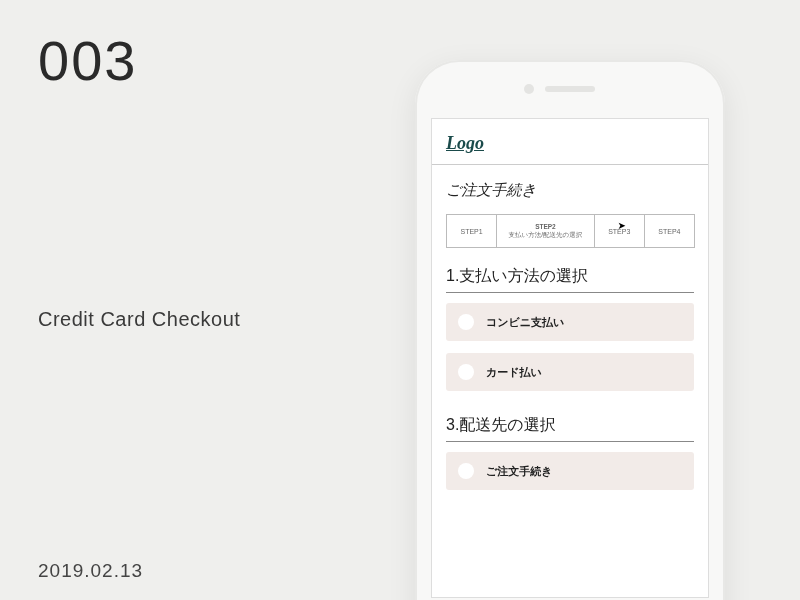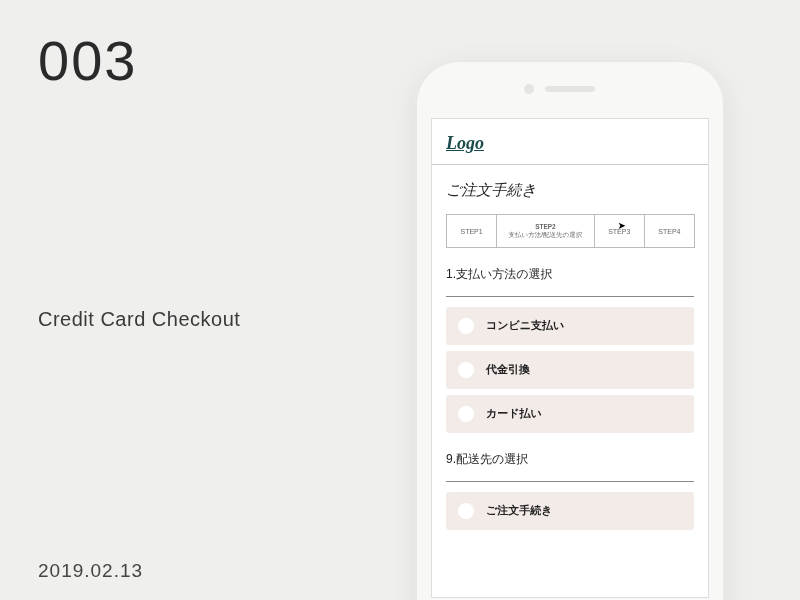--- a/index.html
+++ b/index.html
@@ -130,34 +130,34 @@
 .step-label-top { font-weight: bold; }
 .cursor {
   position: absolute;
   top: 6px;
   right: 68px;
   font-size: 10px;
   color: #000;
   z-index: 5;
 }
 .section-title {
-  font-size: 12px;
+  font-size: 16px;
   color: #222;
   border-bottom: 1px solid #888;
-  padding-bottom: 13px;
+  padding-bottom: 5px;
   margin-bottom: 10px;
   font-family: "Hiragino Sans", "Yu Gothic", sans-serif;
 }
 .option {
   background: #f2ebe8;
   border-radius: 3px;
   padding: 11px 12px;
-  margin-bottom: 6px;
+  margin-bottom: 12px;
   display: flex;
-  align-items: flex-start;
+  align-items: center;
   cursor: pointer;
 }
 .option .radio {
   width: 16px;
   height: 16px;
   border-radius: 50%;
   background: #fff;
   margin-right: 12px;
   flex-shrink: 0;
 }
@@ -201,29 +201,25 @@
       </div>
 
       <div class="section-title">1.支払い方法の選択</div>
 
       <div class="option">
         <span class="radio"></span>
         <span class="label">コンビニ支払い</span>
       </div>
       <div class="option">
         <span class="radio"></span>
-        <span class="label">代金引換</span>
-      </div>
-      <div class="option">
-        <span class="radio"></span>
         <span class="label">カード払い</span>
       </div>
 
       <div class="section-gap"></div>
-      <div class="section-title">9.配送先の選択</div>
+      <div class="section-title">3.配送先の選択</div>
 
       <div class="option">
         <span class="radio"></span>
         <span class="label">ご注文手続き</span>
       </div>
     </div>
   </div>
 </div>
 
 </body></html>

